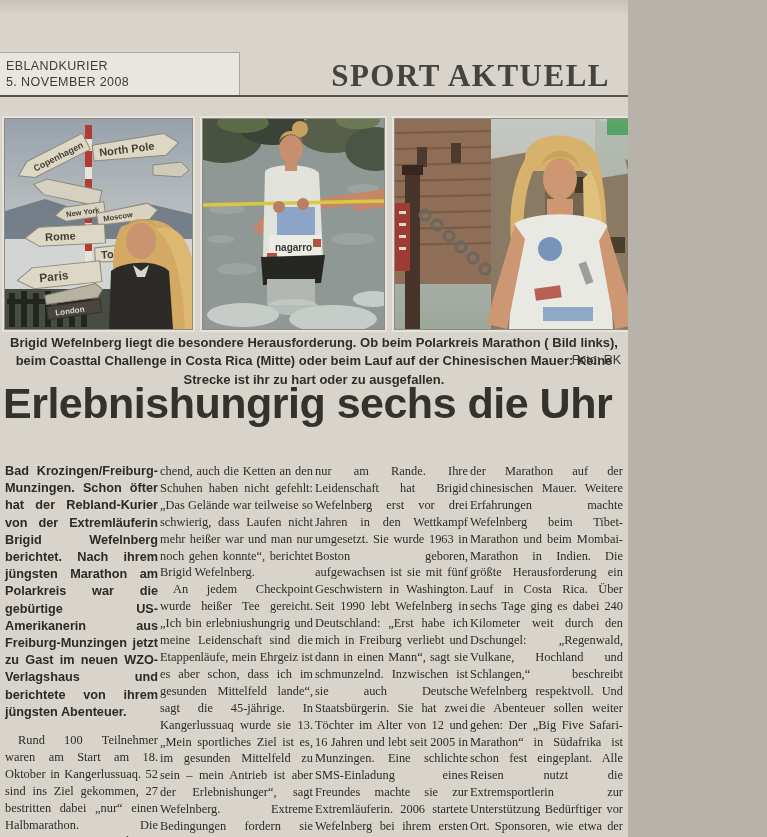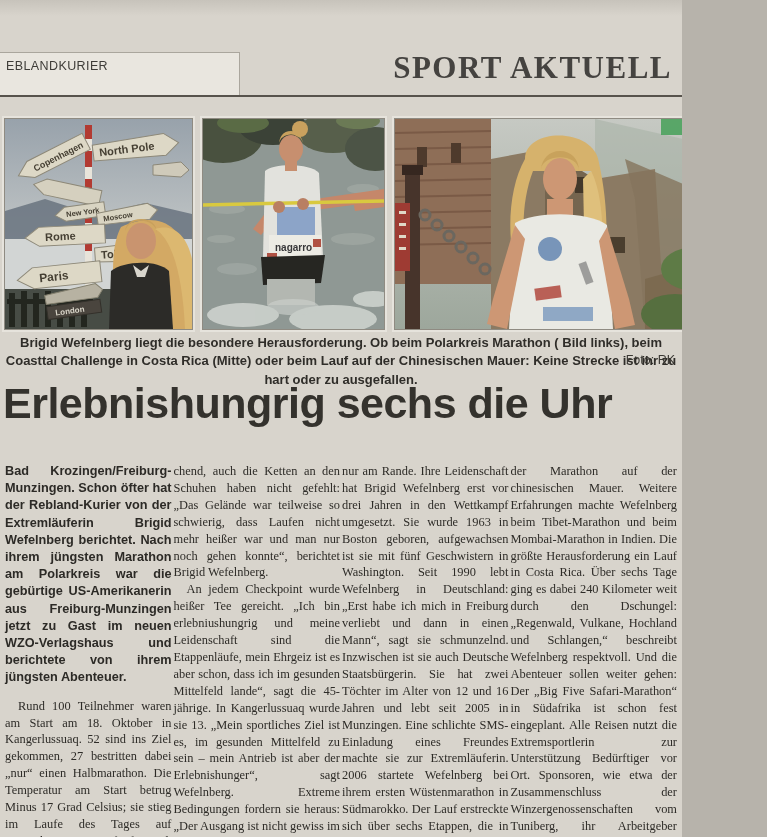--- a/index.html
+++ b/index.html
@@ -1,24 +1,24 @@
 <!DOCTYPE html>
 <html lang="de"><head>
 <meta charset="utf-8">
 <style>
   html,body{margin:0;padding:0;background:#b7b3ab;}
-  .page{position:relative;width:682px;height:837px;background:#d8d4cc;overflow:hidden;
+  .page{position:relative;width:628px;height:837px;background:#d8d4cc;overflow:hidden;
         font-family:"Liberation Sans",sans-serif;
         background-image:linear-gradient(180deg,#c7c3bb 0,#d8d4cc 16px),
                          radial-gradient(ellipse at 40% 30%, #ddd9d1 0%, #d5d1c9 70%, #cfcbc3 100%);}
   .masthead{position:absolute;left:0;top:52px;width:240px;height:45px;background:#e9e6df;
             border:1px solid #aaa69d;border-left:none;border-bottom:2px solid #5a564f;
             box-sizing:border-box;padding:5px 8px 0 6px;}
   .masthead .l1,.masthead .l2{font-size:12.5px;color:#3e3c38;letter-spacing:.4px;line-height:16px;}
-  .section-title{position:absolute;right:10px;top:50px;margin:0;font-family:"Liberation Serif",serif;
+  .section-title{position:absolute;right:10px;top:50px;margin:8px;font-family:"Liberation Serif",serif;
                  font-size:31px;font-weight:700;color:#454340;letter-spacing:1.5px;}
   .top-rule{position:absolute;left:0;right:0;top:95px;height:2px;background:#57534c;}
   .photo-row{position:absolute;left:4px;top:118px;display:flex;gap:9px;}
   .photo-row figure{margin:0;border:1px solid #8f8b82;box-shadow:0 0 0 2px #e6e3dc;line-height:0;background:#9aa09a;}
   .scan-mark{position:absolute;right:0;top:119px;width:21px;height:16px;background:#45a058;opacity:.85;}
   .caption{position:absolute;left:5px;right:5px;top:334px;font-size:13px;font-weight:700;
            color:#2f2d29;line-height:1.42;text-align:center;}
   .caption .credit{position:absolute;right:2px;top:18px;font-weight:400;font-size:12.5px;color:#3a3833;padding-left:24px;}
   .headline{position:absolute;left:3px;top:379px;margin:0;font-size:43px;font-weight:700;
             color:#34322d;letter-spacing:-.5px;white-space:nowrap;}
@@ -33,20 +33,21 @@
         line-height:17.2px;margin-bottom:11px !important;color:#2c2a26;}
   svg text{font-family:"Liberation Sans",sans-serif;}
 </style>
 </head>
 <body>
 
 <div class="page">
 
   <div class="masthead">
     <div class="l1">EBLANDKURIER</div>
+    <div class="l2">5. NOVEMBER 2008</div>
   </div>
 
   <h2 class="section-title">SPORT AKTUELL</h2>
   <div class="top-rule"></div>
 
   <div class="photo-row">
 
     <figure>
       <svg width="187" height="210" viewBox="0 0 187 210">
         <defs>

